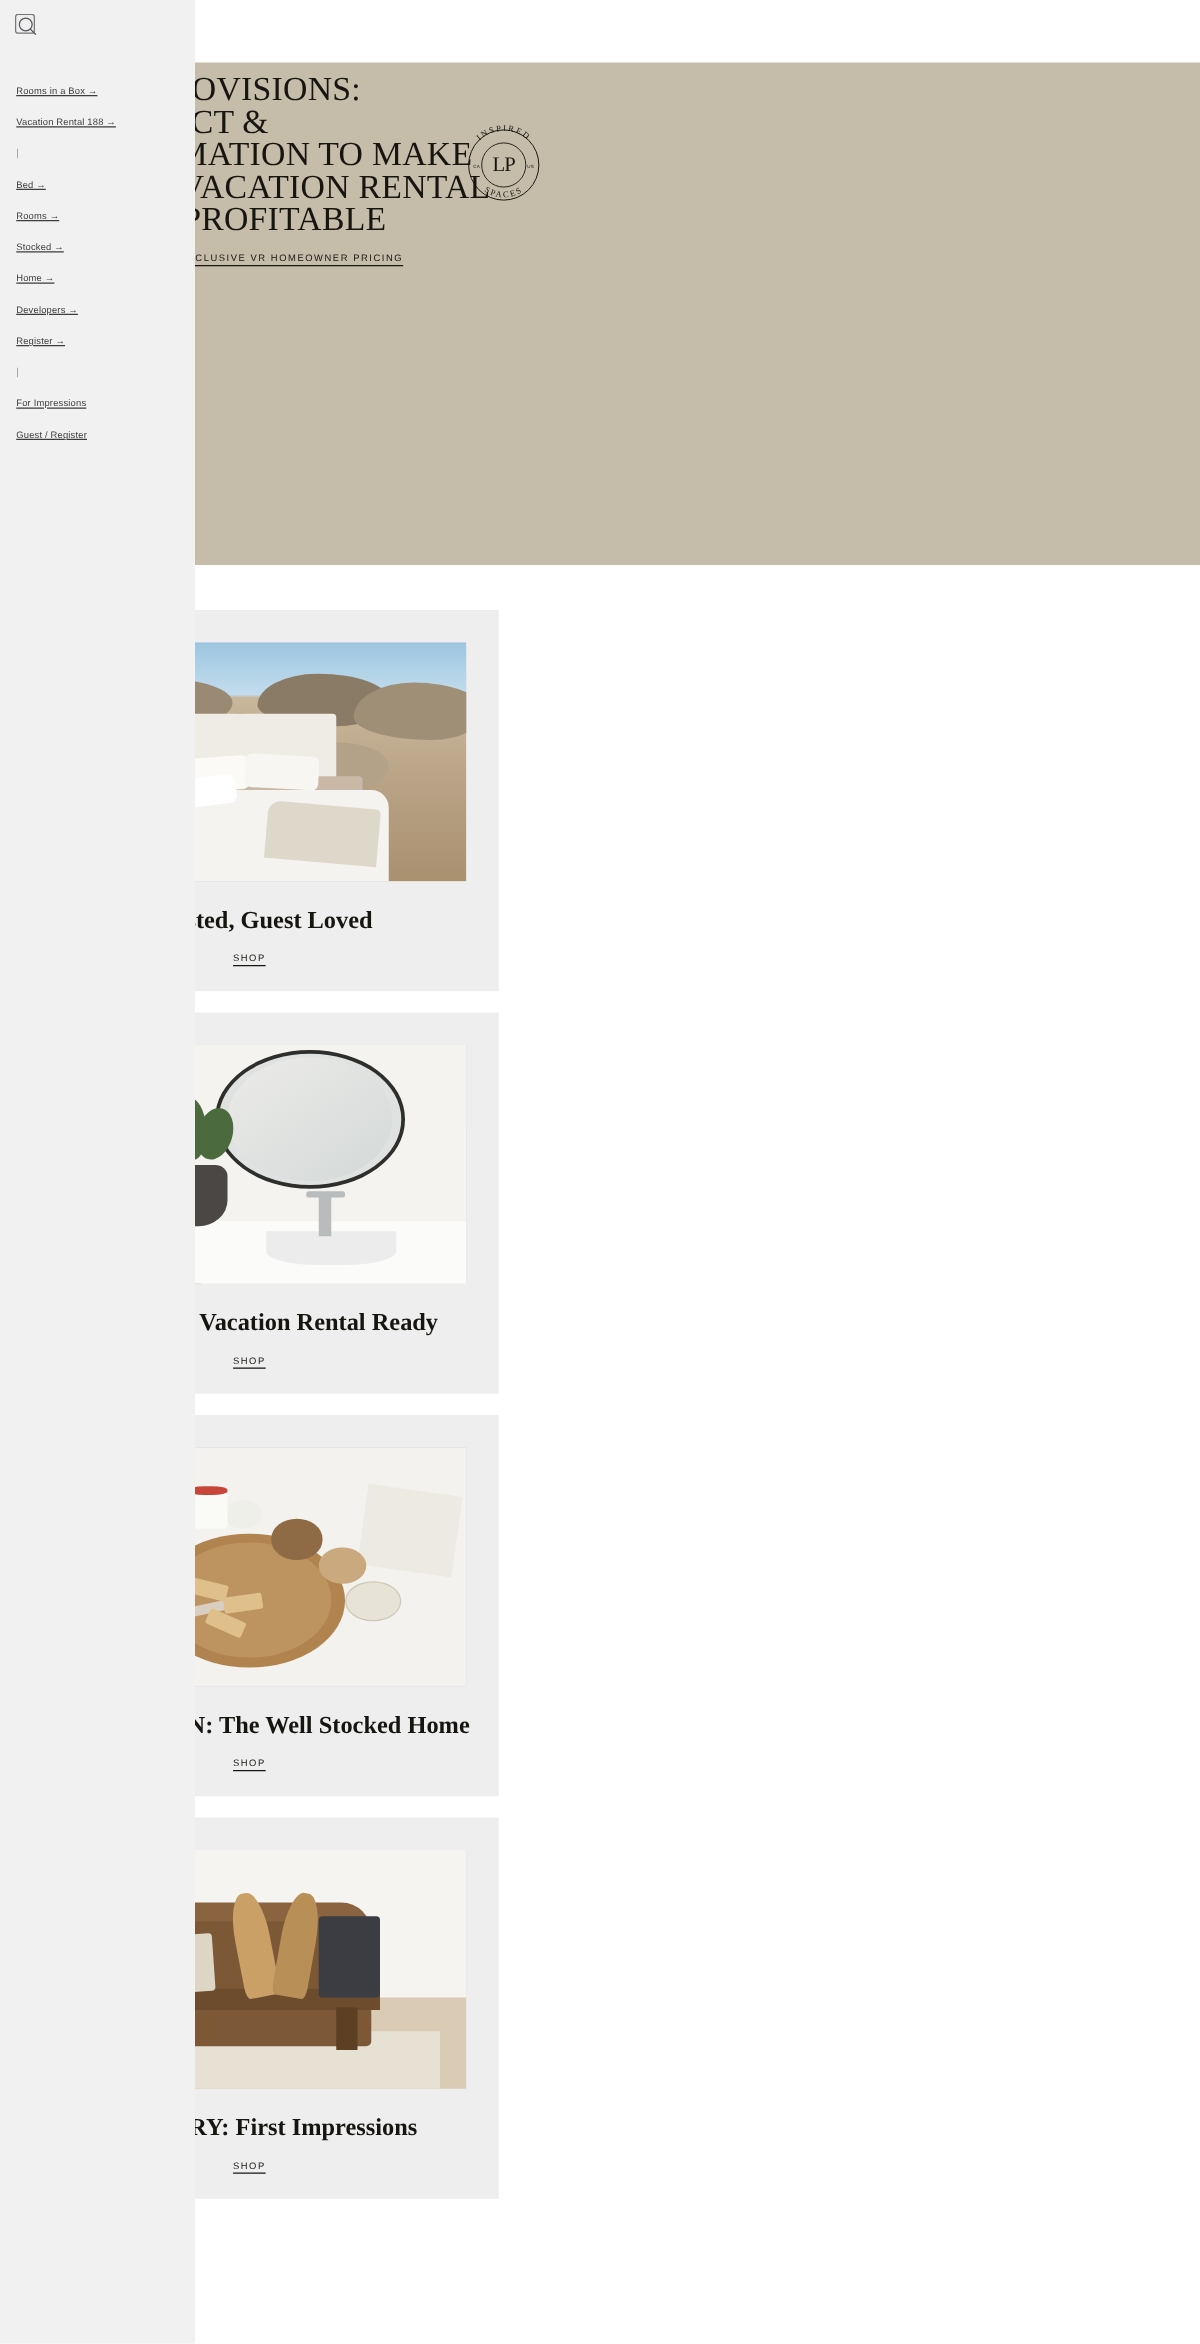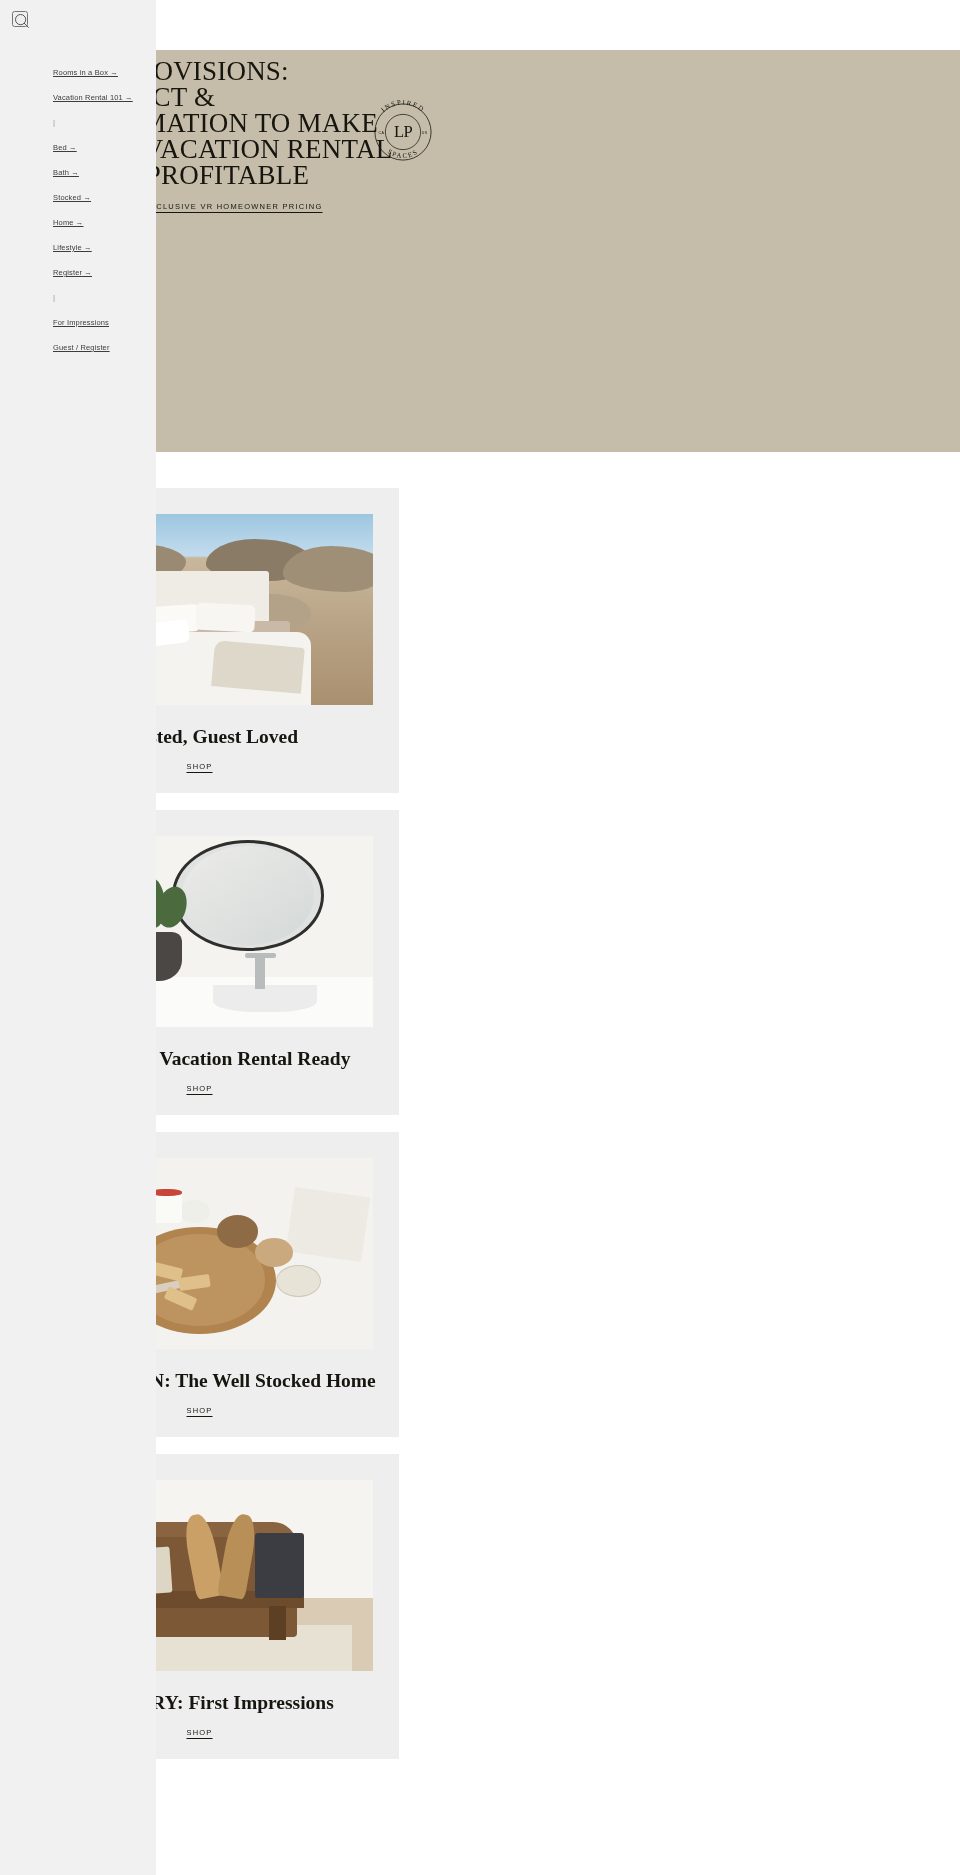--- a/index.html
+++ b/index.html
@@ -181,21 +181,21 @@
     position: absolute; left: 0; top: 0;
     width: 156px; height: 1875px;
     background: #f1f1f1;
     z-index: 40;
   }
   .search-btn {
     position: absolute; left: 12px; top: 11px;
     width: 16px; height: 16px;
   }
   .search-btn svg { display: block; }
-  .nav { position: absolute; left: 0; top: 60px; width: 156px; padding-left: 40px; }
+  .nav { position: absolute; left: 0; top: 60px; width: 156px; }
   .nav-item {
     display: block;
     padding: 0 0 0 13px;
     height: 25px;
     line-height: 25px;
     font-size: 7.5px;
     color: #3d3d3d;
     letter-spacing: 0.15px;
     white-space: nowrap;
   }
@@ -348,27 +348,27 @@
   <aside class="sidebar">
     <button class="search-btn">
       <svg width="16" height="16" viewBox="0 0 16 16" aria-hidden="true">
         <circle cx="6.6" cy="6.6" r="5.1" fill="none" stroke="#55565a" stroke-width="1"></circle>
         <line x1="10.3" y1="10.3" x2="14.4" y2="14.4" stroke="#55565a" stroke-width="1" stroke-linecap="round"></line>
       </svg>
     </button>
 
     <nav class="nav">
       <a class="nav-item" href="#">Rooms in a Box →</a>
-      <a class="nav-item" href="#">Vacation Rental 101 →</a>
+      <a class="nav-item" href="#">Vacation Rental 188 →</a>
       <span class="nav-item rule">|</span>
       <a class="nav-item" href="#">Bed →</a>
-      <a class="nav-item" href="#">Bath →</a>
+      <a class="nav-item" href="#">Rooms →</a>
       <a class="nav-item" href="#">Stocked →</a>
       <a class="nav-item" href="#">Home →</a>
-      <a class="nav-item" href="#">Lifestyle →</a>
+      <a class="nav-item" href="#">Developers →</a>
       <a class="nav-item" href="#">Register →</a>
       <span class="nav-item rule">|</span>
       <a class="nav-item" href="#">For Impressions</a>
       <a class="nav-item" href="#">Guest / Register</a>
     </nav>
   </aside>
 
 </div>
 
 </body></html>

